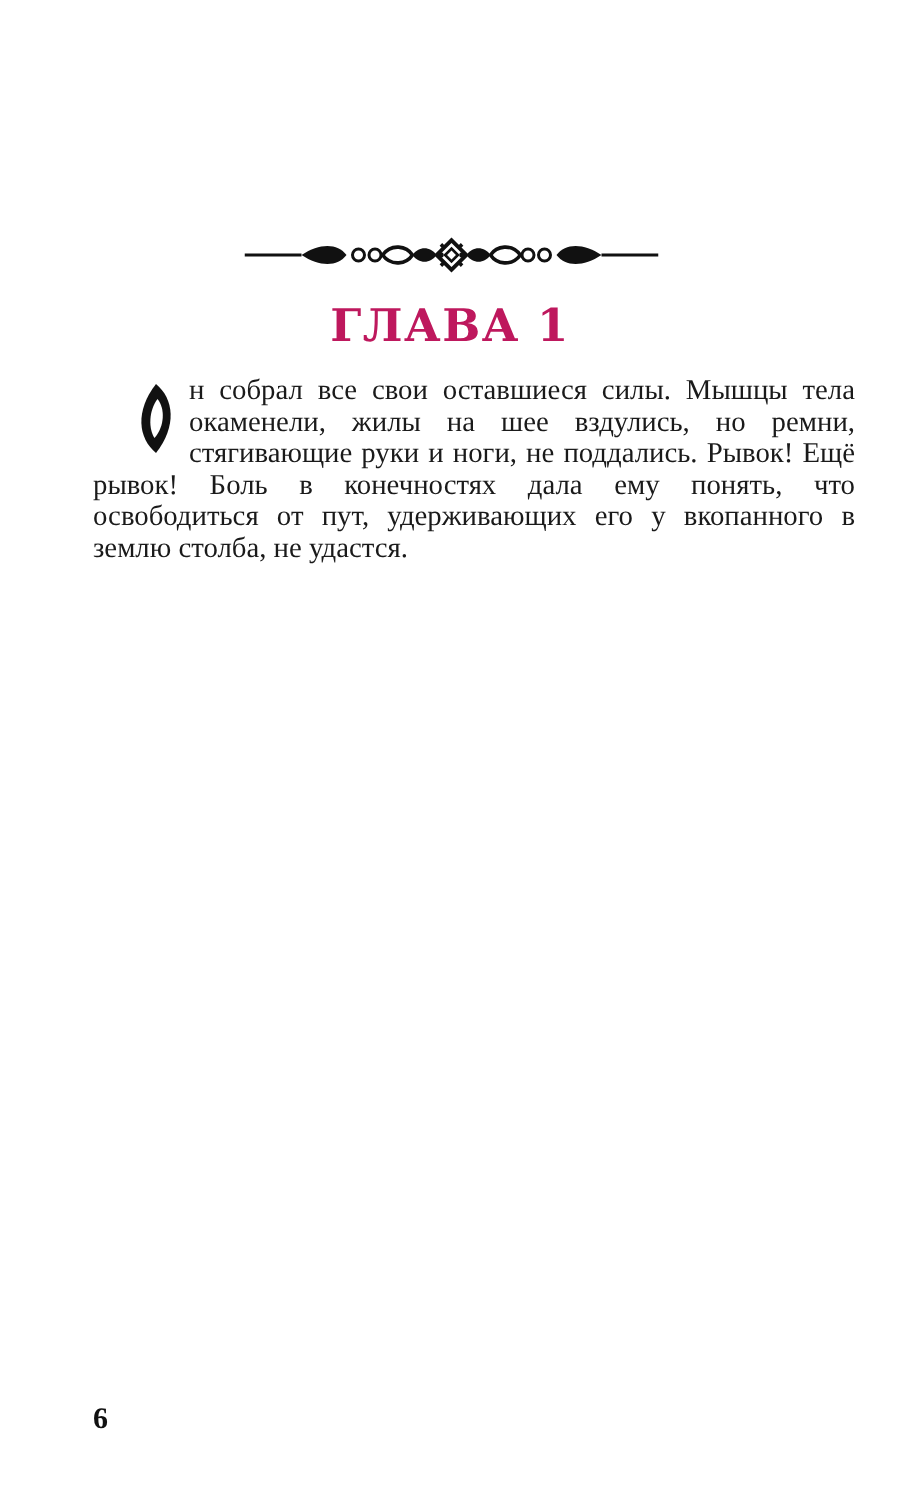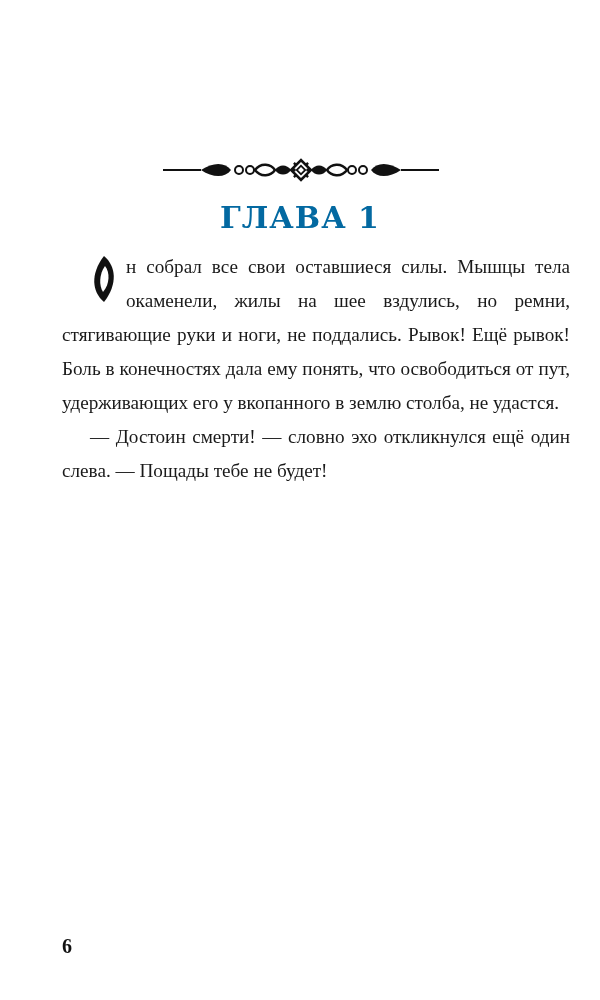--- a/index.html
+++ b/index.html
@@ -25,29 +25,29 @@
     .chapter-title {
       position: absolute;
       left: 0;
       width: 600px;
       top: 200px;
       text-align: center;
       font-family: "DejaVu Serif", serif;
       font-weight: bold;
       font-size: 30px;
       letter-spacing: 1px;
-      color: #0369a1;
+      color: #be185d;
     }
     .text-block {
       position: absolute;
       left: 62px;
       top: 250px;
       width: 508px;
       font-size: 19.2px;
-      line-height: 34px;
+      line-height: 21px;
       text-align: justify;
     }
     .text-block p {
       margin: 0;
       text-indent: 28px;
       text-align: justify;
     }
     .text-block p.first {
       text-indent: 0;
     }
@@ -105,19 +105,18 @@
 
   <div class="text-block">
     <p class="first">
       <span class="dropcap">
         <svg viewBox="0 0 32 50" xmlns="http://www.w3.org/2000/svg">
           <path d="M16 2 C28 12, 30 30, 16 48 C4 38, 2 20, 16 2 Z" fill="#111"></path>
           <path d="M17 12 C22 18, 22 30, 15 38 C11 32, 11 20, 17 12 Z" fill="#fff"></path>
         </svg>
       </span><span>н собрал все свои оставшиеся силы. Мышцы тела окаменели, жилы на шее вздулись, но ремни, стягивающие руки и ноги, не поддались. Рывок! Ещё рывок! Боль в конечностях дала ему понять, что освободиться от пут, удерживающих его у вкопанного в землю столба, не удастся.</span>
     </p>
-    <p>— Достоин смерти! — словно эхо откликнулся ещё один слева. — Пощады тебе не будет!</p>
 
   </div>
 
   <div class="page-number">6</div>
 
 </div>
 
 </body></html>

